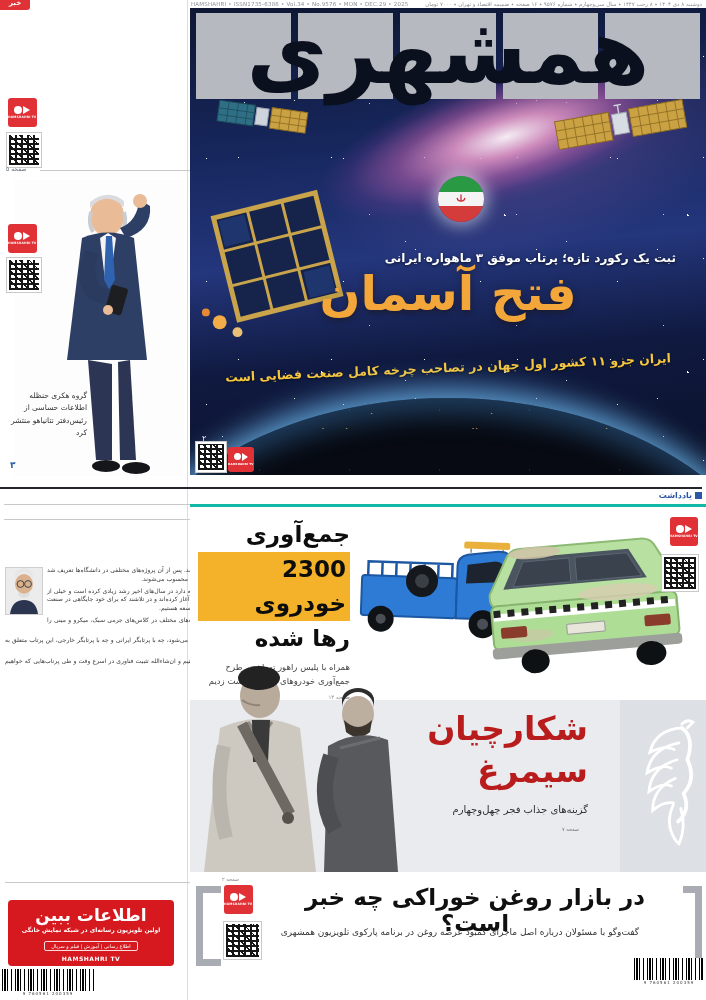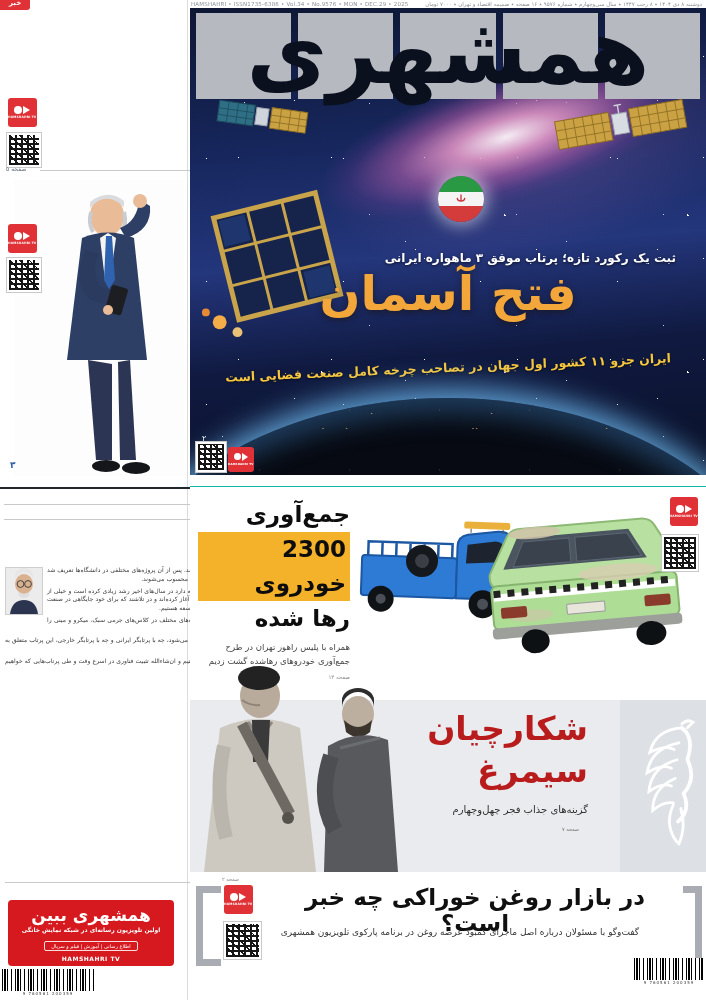--- a/index.html
+++ b/index.html
@@ -117,21 +117,21 @@
   .citylights{inset:0;border-radius:inherit;background-image:
       radial-gradient(2px 1px at 18% 22%,rgba(250,180,90,.9),transparent 60%),
       radial-gradient(2px 1px at 42% 34%,rgba(250,200,120,.8),transparent 60%),
       radial-gradient(1.6px 1px at 66% 20%,rgba(245,170,80,.9),transparent 60%),
       radial-gradient(2px 1.2px at 82% 38%,rgba(250,190,100,.8),transparent 60%),
       radial-gradient(1.5px 1px at 30% 52%,rgba(240,170,90,.7),transparent 60%);
       background-size:120px 70px,150px 90px,90px 60px,130px 80px,110px 75px}
   .pg2-poster{left:12px;bottom:32px;color:#fff;font-size:8px}
   .sat-right{right:2px;top:82px}.sat-small{left:26px;top:84px}.sat-cube{left:4px;top:168px}
   
-  .cars{left:190px;top:486px;width:516px;height:222px;background:#fff;border-top:1px solid #14b8a6}
+  .cars{left:190px;top:504px;width:516px;height:222px;background:#fff;border-top:3px solid #14b8a6}
   .cars-text{left:8px;top:10px;width:152px;text-align:right;direction:rtl}
   .cars-h{font-size:23px;font-weight:bold;color:#0d0d0d;line-height:1.5}
   .cars-hl{background:#f3b229;padding:0 4px;display:inline-block}
   .cars-sub{font-size:8.5px;color:#444;margin-top:6px;line-height:1.6;width:142px;margin-right:0;margin-left:auto}
   .pg13{font-size:5.5px;color:#8a8a8a;margin-top:6px}
   .cars-svg{left:128px;top:2px}
   .cars .tvlogo{position:absolute;right:8px;top:10px}
   .cars .qr{position:absolute;right:8px;top:48px;width:32px;height:32px}
   
   .fajr{left:190px;top:700px;width:516px;height:172px;background:#e9ebee}
@@ -233,20 +233,21 @@
   <div class="abs tvlogo" style="left:8px;top:224px;font-size:9.5px">
     <div class="tv-shapes">
         <span class="tv-dot"></span>
         <span class="tv-play"></span>
       </div>
     <div class="tv-text">HAMSHAHRI TV</div>
   </div>
   <div class="abs qr" style="left:7px;top:258px;width:30px;height:30px"></div>
   <div class="abs t-surprise rtl">سورپرایز</div>
   <div class="abs t-hanzala rtl">حنظله</div>
+  <div class="abs bibi-cap">گروه هکری حنظله اطلاعات حساسی از رئیس‌دفتر نتانیاهو منتشر کرد</div>
   <div class="abs pg3">۳</div>
 
   <div class="abs note-toprule"></div>
   <div class="abs note-label">
     <span class="note-sq"></span>
     <span>یادداشت</span>
   </div>
   <div class="abs hline note-r1"></div>
   <div class="abs note-author">
     <b>حسین سالاریه؛</b>
@@ -266,21 +267,21 @@
     </svg>
     <p>از اواسط دهه ۸۰، سازمان فضایی تأسیس و نخستین ماهواره ایرانی سال ۸۷ با کمک متخصصان داخلی با ماهواره‌بر سفیر که آن هم ماهواره‌بر بومی و ساخت متخصصان صنعت فضایی ایران بود، پرتاب شد. پس از آن پروژه‌های مختلفی در دانشگاه‌ها تعریف شد تا امروز که ۳ ماهواره به‌طور همزمان از پایگاه وستوچنی روسیه به مدار رفت؛ ماهواره‌هایی که توسط متخصصان داخل کشور ساخته شده است؛ ماهواره‌های ظفر۲، پایا و کوثر که ماهواره‌های تصویربرداری محسوب می‌شوند.</p>
     <p>ایران از حیث طراحی و ساخت ماهواره، ماهواره‌بر، پایگاه پرتاب، ایستگاه کنترل و اخذ داده و تصاویر بین ۱۱ کشوری قرار دارد که در این حوزه کار می‌کنند. البته صنعت فضایی به‌دلیل اهمیت راهبردی‌ای که دارد در سال‌های اخیر رشد زیادی کرده است و خیلی از کشورهایی که اساساً سابقه صنعت فضایی نداشته‌اند به‌تدریج در این حوزه شروع به‌کار کرده‌اند؛ یعنی از کشورهای منطقه که در گذشته صنعت فضایی نداشته‌اند، درحال حاضر ساخت ماهواره‌های کوچک را آغاز کرده‌اند و در تلاشند که برای خود جایگاهی در صنعت فضایی جهان پیدا کنند. به لحاظ تمام مختصات صنعت فضایی، در بخش بالادستی این صنعت که ساخت ماهواره و ماهواره‌بر را شامل می‌شود، ما در زمره ۱۰ کشور نخست و روزبه‌روز در حال پیشرفت و توسعه هستیم.</p>
     <p>ایران ماهواره‌برهای مختلفی را طی سال‌های گذشته توسعه داده است؛ ماهواره‌برهای سیمرغ، قائم، سفیر و قاصد که قابلیت حمل تا چندصد کیلوگرم محموله را به مدار لئو با ارتفاع پایین دارند. ماهواره‌های مختلف در کلاس‌های جرمی سبک، میکرو و مینی را توسعه داده‌ایم اما ماهواره‌هایی که پرتاب شدند، پایا با طلوع۳ با جرم ۱۵۰کیلوگرم، ظفر با جرم حدود ۱۲۰کیلوگرم و کوثر هم با جرم تقریبی ۴۰کیلوگرم بود.</p>
     <p>صنعت فضایی ایران باوجود همه تحریم‌هایی که علیه ایران وجود داشته و دارد گام‌به‌گام پیشرفت کرده است؛ چه به لحاظ ساخت ماهواره و چه به لحاظ ساخت ماهواره‌بر. زمانی که یک پرتاب فضایی انجام می‌شود، چه با پرتابگر ایرانی و چه با پرتابگر خارجی، این پرتاب متعلق به کشور ماست که در مدار زمین قرار می‌گیرد. این مهم نشان از اهمیت صنعت فضایی برای ایران و بلوغ و سطح بالای تکنولوژی این صنعت در کشور دارد.</p>
     <p>جامعه نخبگان ما با اتکا بر توانایی‌های خود و مبتنی بر توسعه دانش و فناوری بومی درحال طراحی و ساخت ماهواره است و این حامل پیامی مهم برای تمام دنیاست. ما اکنون در مرحله تثبیت فناوری هستیم و ان‌شاءالله تثبیت فناوری در اسرع وقت و طی پرتاب‌هایی که خواهیم داشت صورت خواهد گرفت و صنعت فضایی به نگاه اقتصادی خود خواهد رسید.</p>
   </div>
   <div class="abs hline note-endrule"></div>
 
   <div class="abs promo">
-    <div class="promo-title rtl">همشهری ببین</div>
+    <div class="promo-title rtl">اطلاعات ببین</div>
     <div class="promo-sub">اولین تلویزیون رسانه‌ای در شبکه نمایش خانگی</div>
     <div class="promo-tags">اطلاع رسانی | آموزش | فیلم و سریال</div>
     <div class="promo-logo">HAMSHAHRI TV</div>
   </div>
   <div class="abs barcode-l">
     <div class="bars"></div>
     <div class="bc-digits">9 760561 200359</div>
   </div>
 
   <div class="abs poster">

